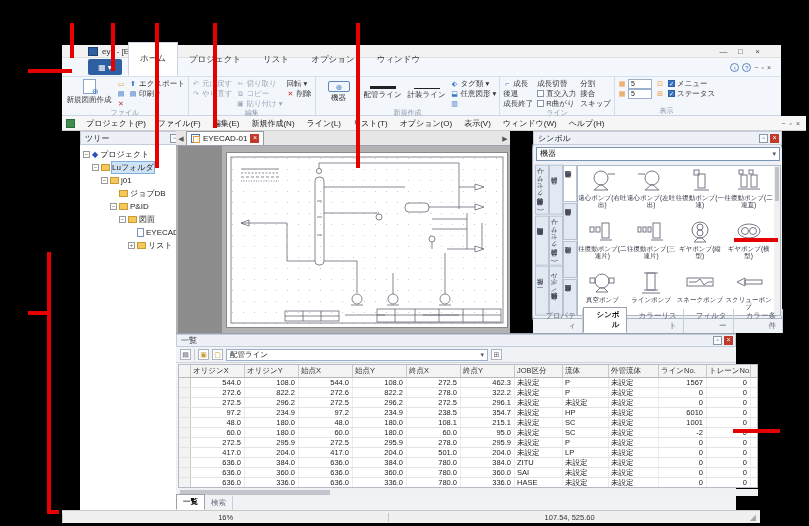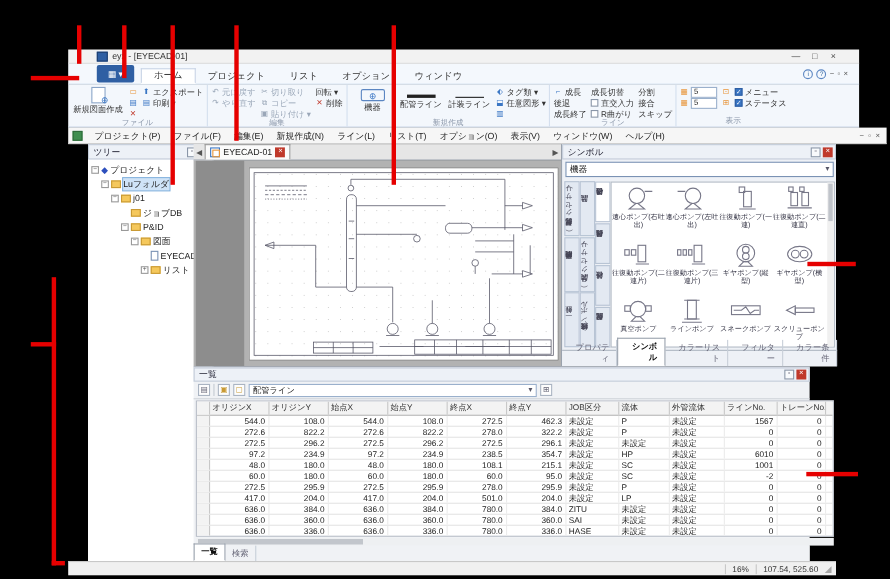--- a/index.html
+++ b/index.html
@@ -6,21 +6,21 @@
   html,body{background:#000;}
   .stage{position:relative;width:809px;height:526px;background:#000;overflow:hidden;color:#222;}
   .abs{position:absolute;}
   
   #titlebar{left:62px;top:45px;width:719px;height:13px;background:#f2f2f2;display:flex;align-items:center;font-size:8px;color:#333;border-bottom:1px solid #e0e0e0;}
   #titlebar .appico{width:10px;height:9px;background:#2f5fa3;border:1px solid #1e3f70;margin:0 4px 0 26px;}
   #titlebar .wctl{margin-left:auto;display:flex;gap:2px;padding-right:16px;}
   #titlebar .wbtn{width:15px;text-align:center;font-size:8px;color:#444;}
   #tabrow{left:62px;top:58px;width:719px;height:19px;background:#f4f8fd;border-bottom:1px solid #d5e0ef;display:flex;align-items:flex-end;font-size:8.5px;}
   #appbtn{width:34px;height:16px;background:#2f5fa3;border-radius:2px;margin:0 6px 1px 26px;color:#fff;font-size:8px;display:flex;align-items:center;justify-content:center;gap:2px;}
-  .rtab{padding:0 11px;color:#333;}
+  .rtab{padding:10px 11px;color:#333;}
   .rtab.active{background:#fff;border:1px solid #c8d4e6;border-bottom:1px solid #fff;}
   #mdictls{margin-left:auto;display:flex;gap:3px;align-items:center;padding:0 10px 4px 0;font-size:7px;color:#555;}
   .mdico{width:9px;height:9px;border-radius:50%;border:1px solid #5b86c2;color:#3a6ea5;font-size:6px;text-align:center;line-height:8px;}
   
   #ribbon{left:62px;top:77px;width:719px;height:39px;background:#f3f7fc;border-bottom:1px solid #c9d6e8;display:flex;font-size:7.5px;color:#333;}
   .grp{display:flex;flex-direction:column;border-right:1px solid #d4dfee;padding:1px 3px 0 3px;}
   .grpbody{display:flex;flex:1;gap:4px;align-items:flex-start;}
   .grplabel{text-align:center;font-size:7px;color:#8d99ab;height:9px;line-height:9px;}
   .bigbtn{display:flex;flex-direction:column;align-items:center;width:48px;gap:1px;padding-top:1px;}
   .pageic{width:13px;height:15px;background:#fff;border:1px solid #8aa5c8;position:relative;}
@@ -61,21 +61,21 @@
   .navarr{width:10px;text-align:center;color:#555;font-size:7px;padding-bottom:2px;}
   #doctab{display:flex;align-items:center;gap:3px;background:#fbfbfb;border:1px solid #999;border-bottom:none;height:14px;padding:0 4px;}
   #doctab .cadico{width:9px;height:9px;background:#fff;border:1px solid #3a76c4;position:relative;}
   #doctab .cadico::after{content:"";position:absolute;left:1px;top:1px;width:5px;height:5px;border:1px solid #e8973d;}
   #doctabs .right{margin-left:auto;}
   #canvas{left:176px;top:146px;width:334px;height:187px;background:#b2b2b2;overflow:hidden;}
   #canvas .strip{position:absolute;left:2px;top:0;width:44px;height:187px;background:#8d8d8d;}
   #sheet{position:absolute;left:50px;top:6px;width:282px;height:176px;background:#fff;border:1px solid #888;
     background-image:radial-gradient(circle,#c9c9c9 0.5px,transparent 0.7px);background-size:11px 11px;}
   
-  #sympanel{left:510px;top:131px;width:250px;height:202px;background:#eef1f6;border-left:1px solid #9aa2ad;}
+  #sympanel{left:532px;top:131px;width:250px;height:202px;background:#eef1f6;border-left:1px solid #9aa2ad;border-radius:18px;}
   #symcombo{position:absolute;left:3px;top:16px;width:244px;height:14px;background:#fff;border:1px solid #7a92b4;font-size:8px;line-height:12px;padding:0 3px;display:flex;}
   #symcombo .dd{margin-left:auto;color:#556;font-size:7px;}
   #symbody{position:absolute;left:0;top:32px;width:250px;height:155px;display:flex;}
   .vtabs{display:flex;width:44px;padding:2px 0 2px 2px;}
   .vcol{display:flex;flex-direction:column;width:14px;gap:1px;}
   .vtab{flex:1;writing-mode:vertical-rl;transform:rotate(180deg);font-size:6.5px;color:#445;background:#e3e9f2;border:1px solid #b8c4d4;text-align:center;overflow:hidden;}
   .vtab.active{background:#fff;font-weight:bold;}
   #symgrid{flex:1;background:#fff;border:1px solid #b0b8c4;margin:2px 2px 2px 0;display:grid;grid-template-columns:repeat(4,1fr);grid-auto-rows:51px;position:relative;padding-right:7px;}
   .sym{display:flex;flex-direction:column;align-items:center;justify-content:flex-start;padding-top:2px;overflow:hidden;}
   .sym svg{flex:none;}
@@ -99,21 +99,21 @@
   .td{border-right:1px solid #ececec;line-height:9px;white-space:nowrap;overflow:hidden;color:#222;}
   .rowsel{width:12px;flex:none;background:#f3f3f3;border-right:1px solid #c8c8c8;}
   .c0,.c1,.c2,.c3,.c4,.c5{width:54px;flex:none;}
   .c6{width:48px;flex:none;}.c7{width:46px;flex:none;}.c8{width:50px;flex:none;}.c9{width:48px;flex:none;}.c10{width:44px;flex:none;}
   .num{text-align:right;padding-right:3px;}
   .txt{text-align:left;padding-left:2px;}
   #hscroll{position:absolute;left:2px;top:155px;width:580px;height:7px;background:#eef0f2;}
   #hscroll .thumb{position:absolute;left:2px;top:1px;width:150px;height:5px;background:#c2c6cc;}
   #listtabs{position:absolute;left:0;bottom:0;width:100%;height:14px;display:flex;align-items:flex-end;font-size:7.5px;color:#667;background:#f0f2f5;}
   
-  #statusbar{left:62px;top:510px;width:698px;height:13px;background:#f0f0f0;border-top:1px solid #c8c8c8;display:flex;align-items:center;justify-content:flex-end;font-size:7.5px;color:#333;gap:6px;padding-right:4px;}
+  #statusbar{left:62px;top:510px;width:698px;height:13px;background:#f0f0f0;border-top:1px solid #c8c8c8;display:flex;align-items:center;justify-content:space-between;font-size:7.5px;color:#333;gap:6px;padding-right:4px;}
   .ssep{width:1px;height:9px;background:#c8c8c8;}
   .grip{color:#a8a8a8;font-size:8px;}
   
   .annot{position:absolute;background:#e60000;}
 </style>
 </head>
 <body>
 
 <div class="stage">
 

